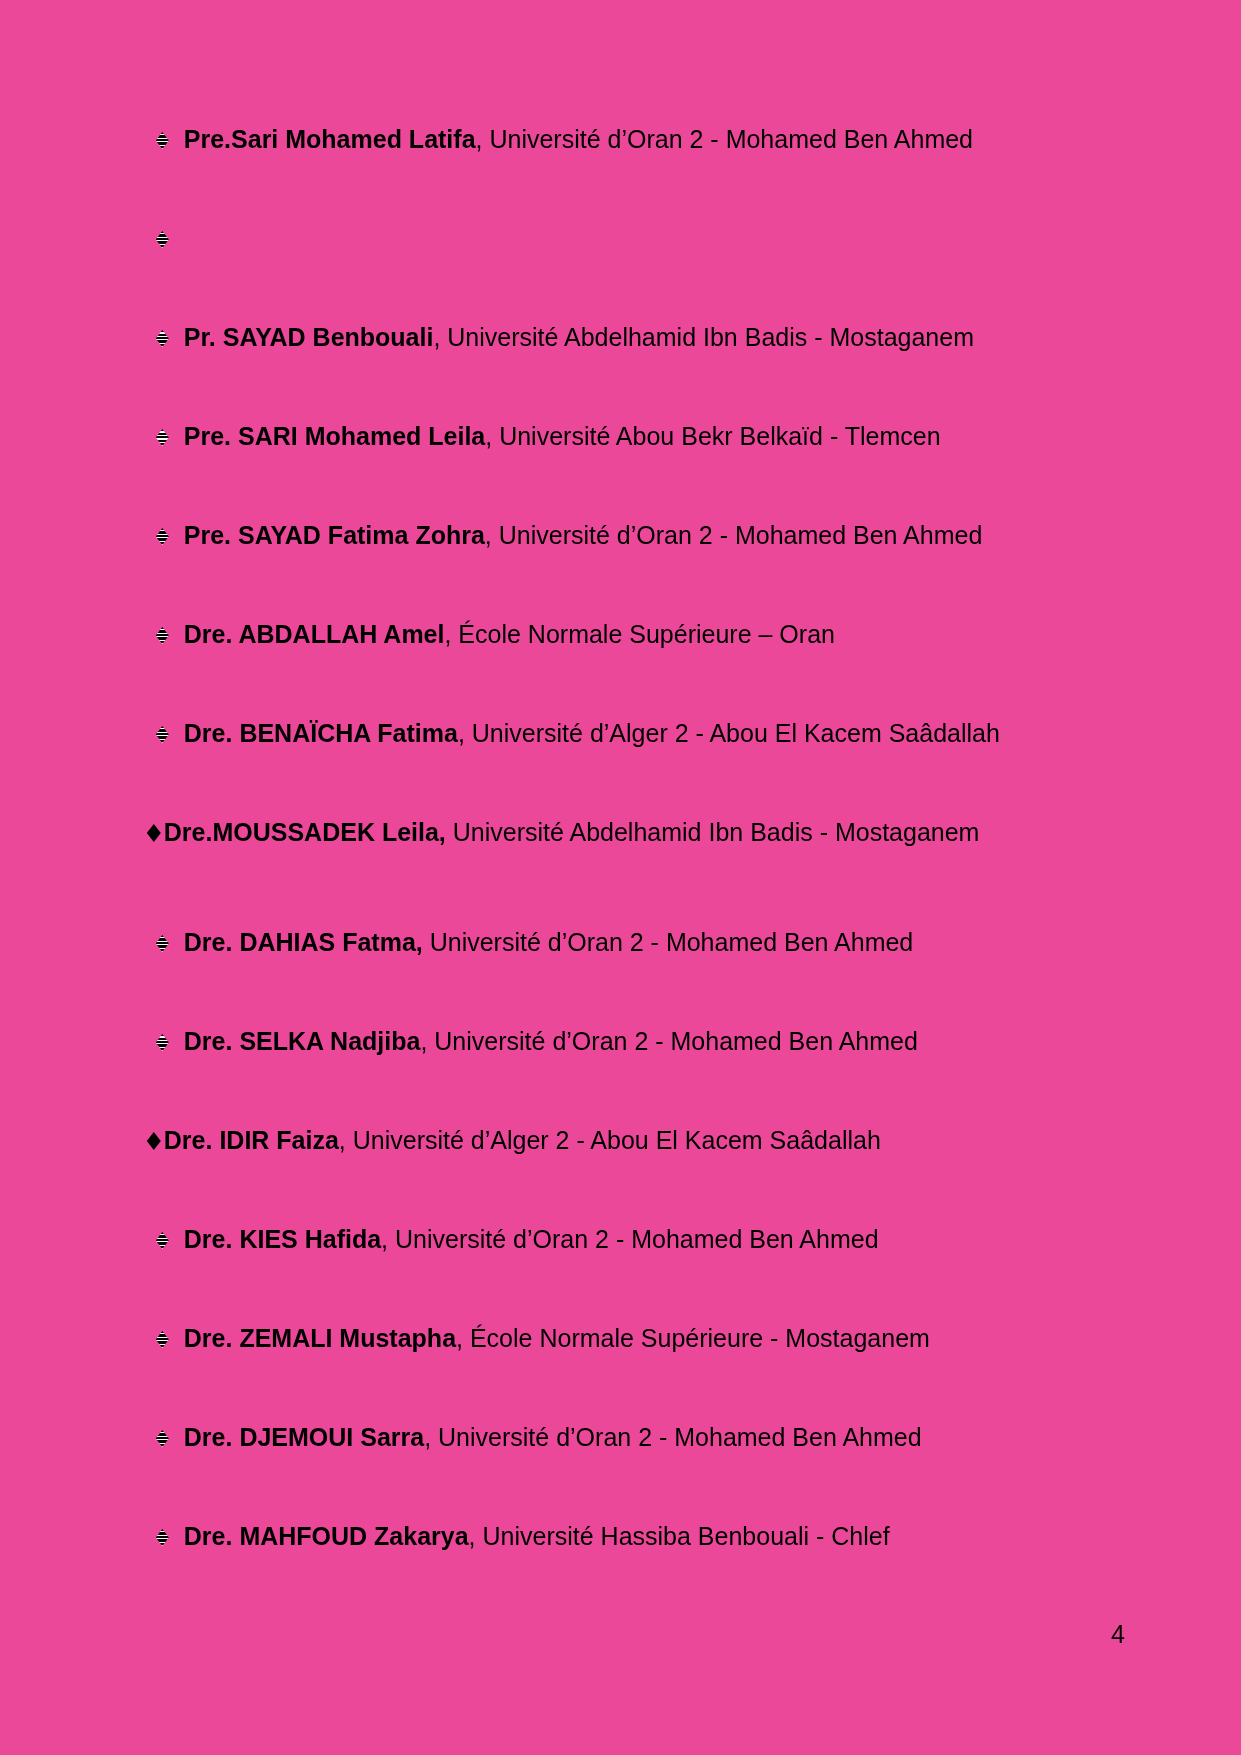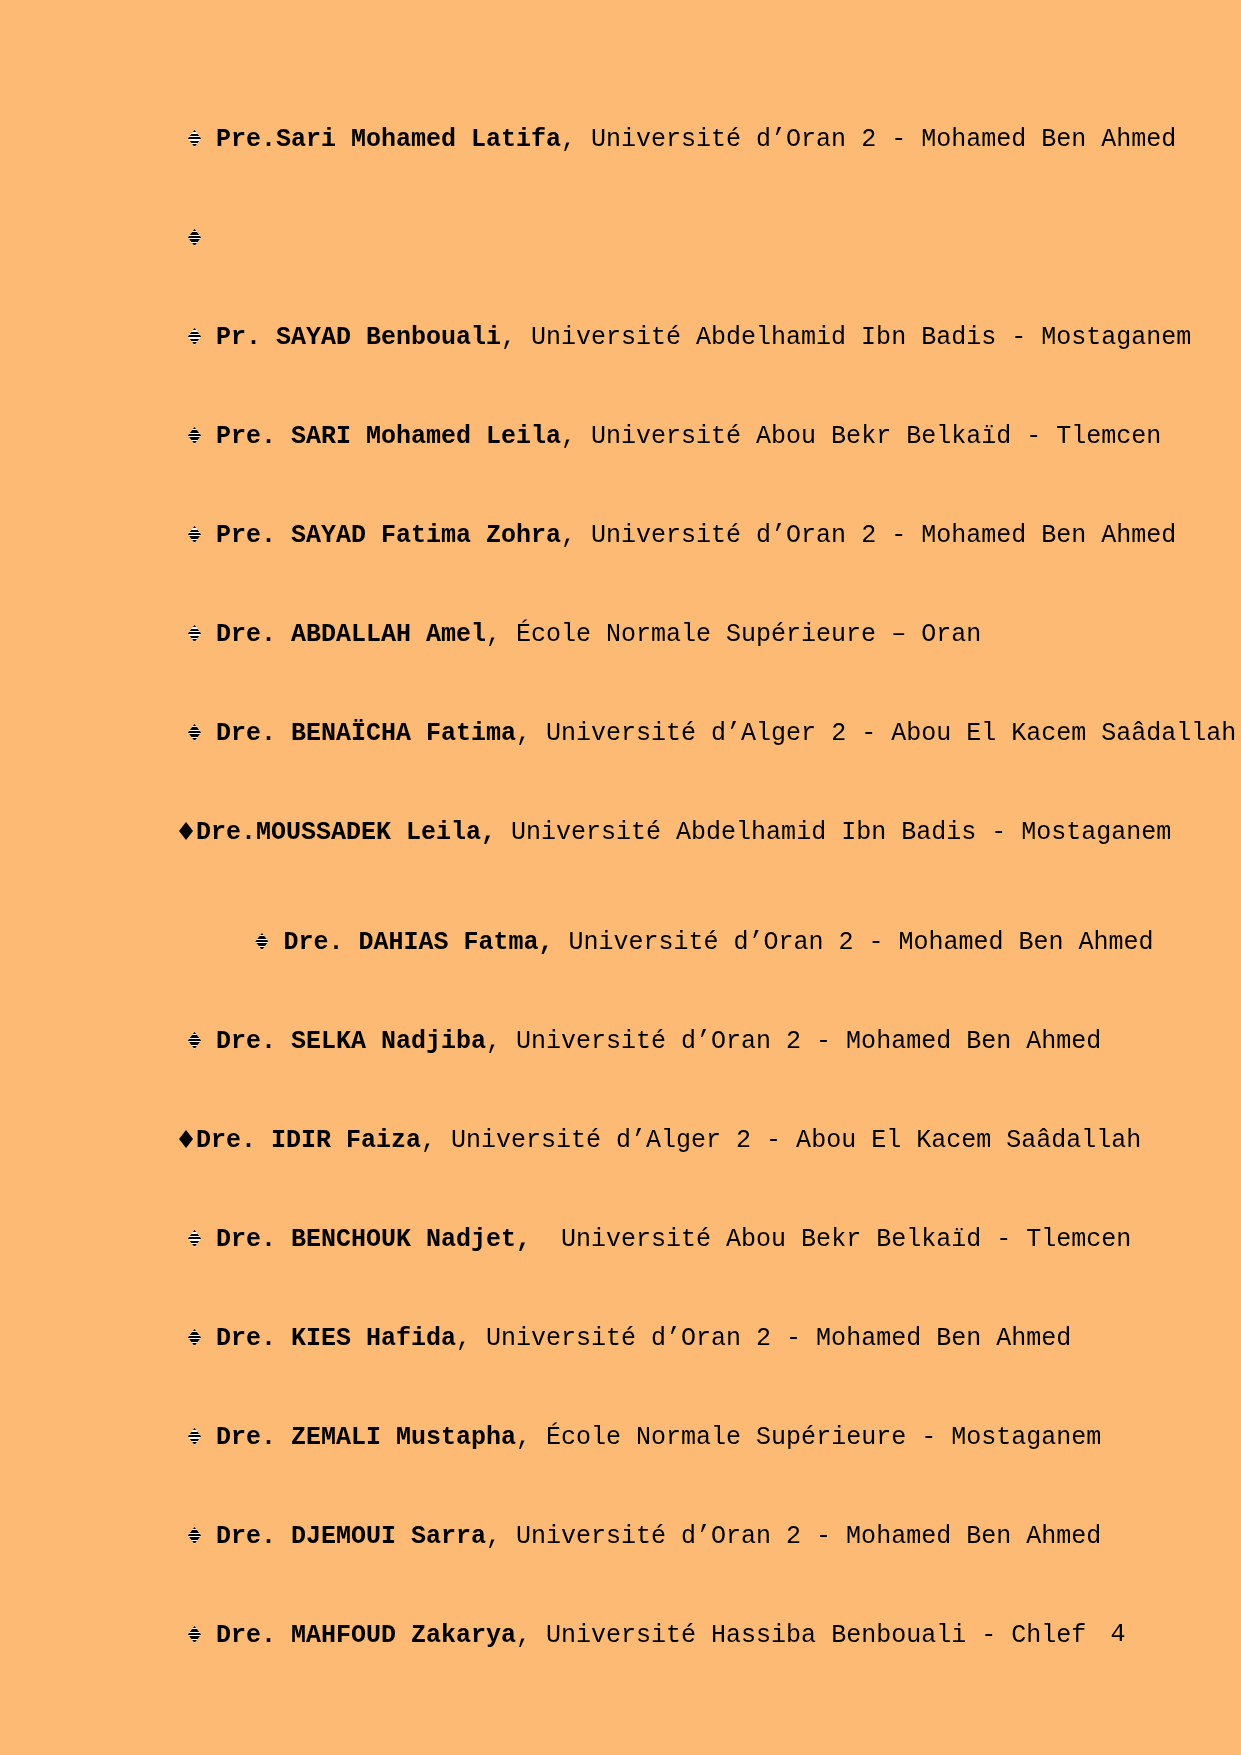--- a/index.html
+++ b/index.html
@@ -4,23 +4,23 @@
 <style>
   html, body {
     margin: 0;
     padding: 0;
     background: #ffffff;
   }
   .page {
     position: relative;
     width: 1241px;
     height: 1755px;
-    background: #fdba74;
+    background: #ec4899;
     color: #000000;
-    font-family: Liberation Mono, monospace;
+    font-family: Liberation Sans, sans-serif;
     overflow: hidden;
   }
   .content {
     position: absolute;
     top: 90px;
     left: 128px;
     right: 20px;
   }
   
   .member-list { margin: 0; padding: 0; }
@@ -44,21 +44,21 @@
   }
   .member-row.solid {
     margin-left: -9px;
   }
   .member-row.solid .bullet {
     width: 14px; height: 18px;
     margin-right: 3px;
     vertical-align: -1px;
     background: #000;
   }
-  .gap   { margin-top: 11px; text-align: center; }
+  .gap   { margin-top: 11px; }
   
   .page-number {
     position: absolute;
     left: 1098px;
     top: 1618px;
     width: 40px;
     text-align: center;
     font-size: 25px;
     line-height: 33px;
   }
@@ -96,23 +96,20 @@
         <div class="member-row striped gap">
     <span class="bullet"></span><span class="txt"><b class="nm">Dre. DAHIAS Fatma,</b><span class="aff"> Université d’Oran 2 - Mohamed Ben Ahmed</span></span>
   </div>
         <div class="member-row striped">
     <span class="bullet"></span><span class="txt"><b class="nm">Dre. SELKA Nadjiba</b><span class="aff">, Université d’Oran 2 - Mohamed Ben Ahmed</span></span>
   </div>
         <div class="member-row solid">
     <span class="bullet"></span><span class="txt"><b class="nm">Dre. IDIR Faiza</b><span class="aff">, Université d’Alger 2 - Abou El Kacem Saâdallah</span></span>
   </div>
         <div class="member-row striped">
-    <span class="bullet"></span><span class="txt"><b class="nm">Dre. BENCHOUK Nadjet,</b><span class="aff">  Université Abou Bekr Belkaïd - Tlemcen</span></span>
-  </div>
-        <div class="member-row striped">
     <span class="bullet"></span><span class="txt"><b class="nm">Dre. KIES Hafida</b><span class="aff">, Université d’Oran 2 - Mohamed Ben Ahmed</span></span>
   </div>
         <div class="member-row striped">
     <span class="bullet"></span><span class="txt"><b class="nm">Dre. ZEMALI Mustapha</b><span class="aff">, École Normale Supérieure - Mostaganem</span></span>
   </div>
         <div class="member-row striped">
     <span class="bullet"></span><span class="txt"><b class="nm">Dre. DJEMOUI Sarra</b><span class="aff">, Université d’Oran 2 - Mohamed Ben Ahmed</span></span>
   </div>
         <div class="member-row striped">
     <span class="bullet"></span><span class="txt"><b class="nm">Dre. MAHFOUD Zakarya</b><span class="aff">, Université Hassiba Benbouali - Chlef</span></span>

